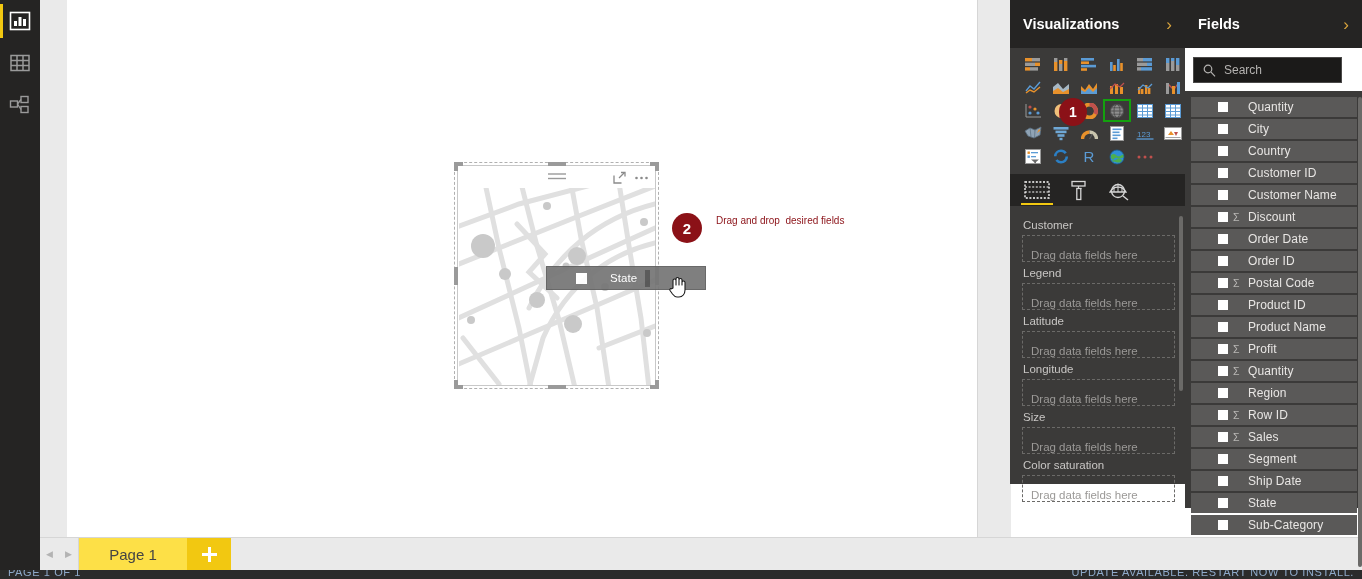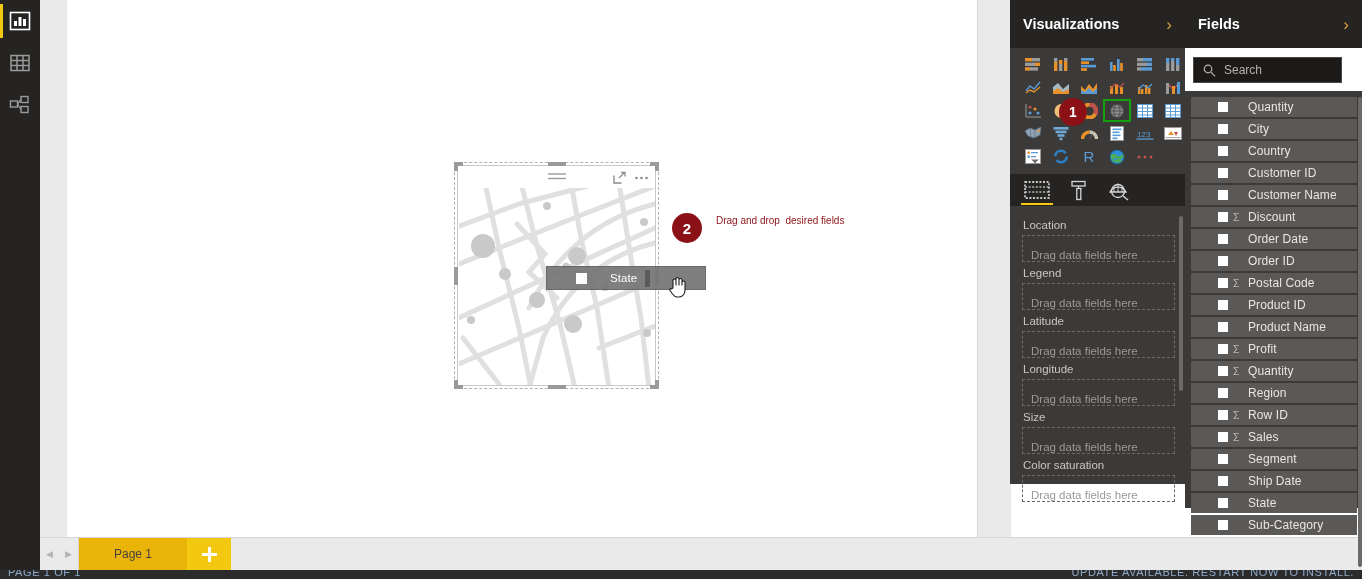--- a/index.html
+++ b/index.html
@@ -176,23 +176,23 @@
   .page-nav {
     width: 38px;
     display: flex; align-items: center; justify-content: space-around;
     border-right: 1px solid #d6d6d6;
     background: #eaeaea;
   }
   .page-arrow { color: #b3b3b3; font-size: 9px; cursor: pointer; }
   .page-tab {
     min-width: 76px;
     padding: 0 16px;
-    background: #eab308;
+    background: #fde047;
     display: flex; align-items: center; justify-content: center;
-    font-size: 12px;
+    font-size: 15px;
     color: #444444;
     cursor: pointer;
   }
   .page-add {
     width: 44px;
     background: #f2c811;
     display: flex; align-items: center; justify-content: center;
     cursor: pointer;
   }
   .page-add svg { display: block; }
@@ -786,21 +786,21 @@
           <line x1="6" y1="12" x2="6" y2="6.5" stroke="#d6d6d6" stroke-width="1"></line>
           <line x1="10" y1="12" x2="10" y2="3.6" stroke="#d6d6d6" stroke-width="1"></line>
           <line x1="14" y1="12" x2="14" y2="6.5" stroke="#d6d6d6" stroke-width="1"></line>
           <circle cx="10" cy="11" r="6.5" fill="none" stroke="#d6d6d6" stroke-width="1.3"></circle>
           <line x1="15" y1="16" x2="20" y2="20" stroke="#d6d6d6" stroke-width="1.5"></line>
         </svg>
       </div>
     </div>
 
     <div class="wells">
-      <div class="well-label">Location</div>
+      <div class="well-label">Customer</div>
       <div class="well-drop">
         <span>Drag data fields here</span>
       </div>
       <div class="well-label">Legend</div>
       <div class="well-drop">
         <span>Drag data fields here</span>
       </div>
       <div class="well-label">Latitude</div>
       <div class="well-drop">
         <span>Drag data fields here</span>

